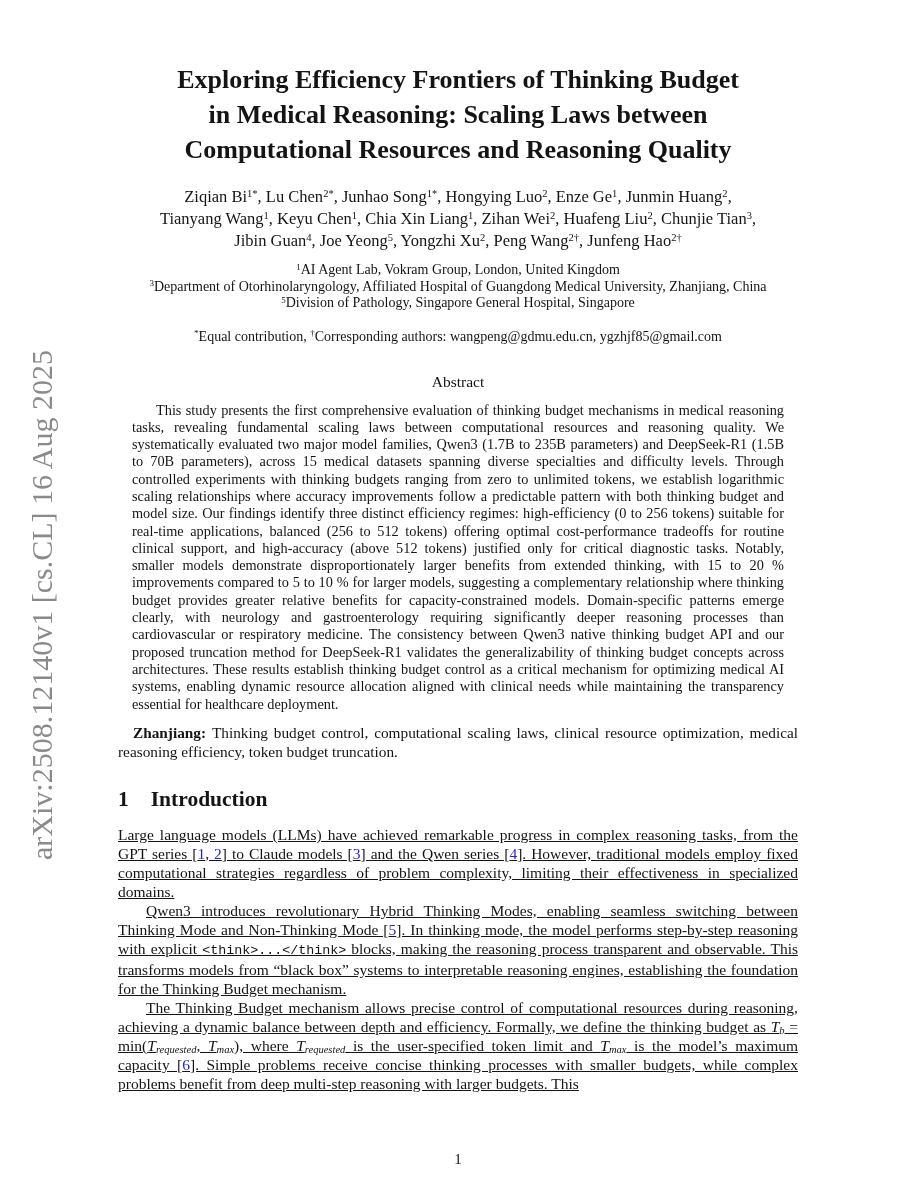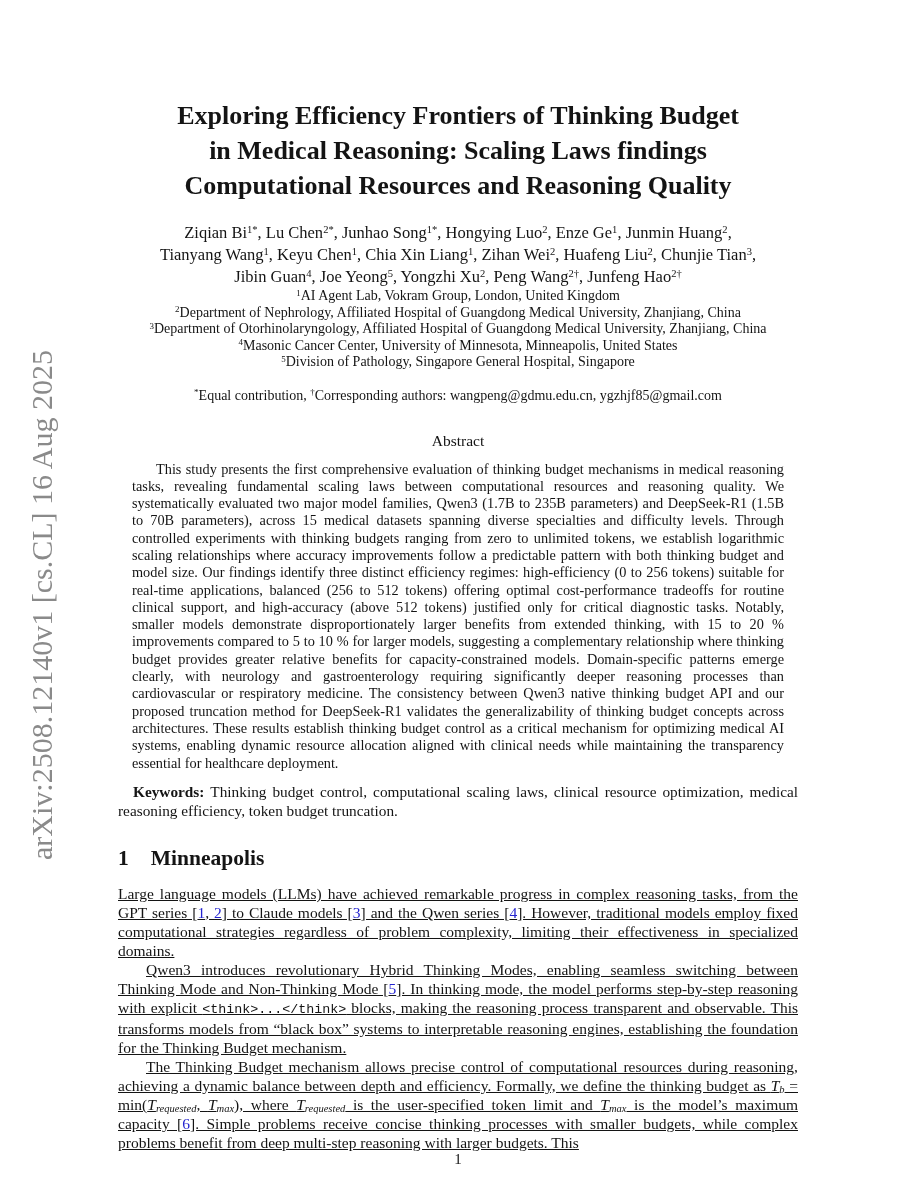--- a/index.html
+++ b/index.html
@@ -6,31 +6,31 @@
   body { width:916px; height:1199px; font-family:"Liberation Serif", serif; color:#141414; }
   .page { position:relative; width:916px; height:1199px; overflow:hidden; background:#ffffff; }
 
   .stamp {
     position:absolute; top:605px; left:42px;
     transform:translate(-50%,-50%) rotate(-90deg);
     white-space:nowrap; font-size:30px; color:#8a8a8a;
     font-family:"Liberation Serif", serif;
   }
 
-  .content { width:680px; margin:0 auto; padding-top:98px; }
+  .content { width:680px; margin:0 auto; padding-top:62px; }
 
   .title-line { text-align:center; font-weight:bold; font-size:26px; line-height:35px; }
 
   .authors { margin-top:19px; }
   .author-line { text-align:center; font-size:16.5px; line-height:22px; }
 
   sup { font-size:64%; line-height:0; vertical-align:baseline; position:relative; top:-0.45em; }
   sub { font-size:68%; line-height:0; vertical-align:baseline; position:relative; top:0.25em; }
 
-  .affils { }
+  .affils { margin-top:10px; }
   .affil-line { text-align:center; font-size:14px; line-height:16.5px; }
 
   .footnote { text-align:center; font-size:14px; line-height:17px; margin-top:16px; }
 
   .abstract-head { text-align:center; font-weight:normal; font-size:15.5px; margin-top:28px; }
   .abstract-body {
     width:652px; margin:11px auto 8px; font-size:14.3px; line-height:17.3px;
     text-align:justify; text-indent:24px;
   }
 
@@ -52,47 +52,45 @@
 <body>
 
 <div class="page">
 
   <div class="stamp">arXiv:2508.12140v1  [cs.CL]  16 Aug 2025</div>
 
   <div class="content">
 
     <div>
       <div class="title-line">Exploring Efficiency Frontiers of Thinking Budget</div>
-      <div class="title-line">in Medical Reasoning: Scaling Laws findings</div>
+      <div class="title-line">in Medical Reasoning: Scaling Laws between</div>
       <div class="title-line">Computational Resources and Reasoning Quality</div>
     </div>
 
     <div class="authors">
       <div class="author-line">Ziqian Bi<sup>1*</sup>, Lu Chen<sup>2*</sup>, Junhao Song<sup>1*</sup>, Hongying Luo<sup>2</sup>, Enze Ge<sup>1</sup>, Junmin Huang<sup>2</sup>,</div>
       <div class="author-line">Tianyang Wang<sup>1</sup>, Keyu Chen<sup>1</sup>, Chia Xin Liang<sup>1</sup>, Zihan Wei<sup>2</sup>, Huafeng Liu<sup>2</sup>, Chunjie Tian<sup>3</sup>,</div>
       <div class="author-line">Jibin Guan<sup>4</sup>, Joe Yeong<sup>5</sup>, Yongzhi Xu<sup>2</sup>, Peng Wang<sup>2†</sup>, Junfeng Hao<sup>2†</sup></div>
     </div>
 
     <div class="affils">
       <div class="affil-line"><sup>1</sup>AI Agent Lab, Vokram Group, London, United Kingdom</div>
-      <div class="affil-line"><sup>2</sup>Department of Nephrology, Affiliated Hospital of Guangdong Medical University, Zhanjiang, China</div>
       <div class="affil-line"><sup>3</sup>Department of Otorhinolaryngology, Affiliated Hospital of Guangdong Medical University, Zhanjiang, China</div>
-      <div class="affil-line"><sup>4</sup>Masonic Cancer Center, University of Minnesota, Minneapolis, United States</div>
       <div class="affil-line"><sup>5</sup>Division of Pathology, Singapore General Hospital, Singapore</div>
     </div>
 
     <div class="footnote"><sup>*</sup>Equal contribution, <sup>†</sup>Corresponding authors: wangpeng@gdmu.edu.cn, ygzhjf85@gmail.com</div>
 
     <div class="abstract-head">Abstract</div>
     <div class="abstract-body">This study presents the first comprehensive evaluation of thinking budget mechanisms in medical reasoning tasks, revealing fundamental scaling laws between computational resources and reasoning quality. We systematically evaluated two major model families, Qwen3 (1.7B to 235B parameters) and DeepSeek-R1 (1.5B to 70B parameters), across 15 medical datasets spanning diverse specialties and difficulty levels. Through controlled experiments with thinking budgets ranging from zero to unlimited tokens, we establish logarithmic scaling relationships where accuracy improvements follow a predictable pattern with both thinking budget and model size. Our findings identify three distinct efficiency regimes: high-efficiency (0 to 256 tokens) suitable for real-time applications, balanced (256 to 512 tokens) offering optimal cost-performance tradeoffs for routine clinical support, and high-accuracy (above 512 tokens) justified only for critical diagnostic tasks. Notably, smaller models demonstrate disproportionately larger benefits from extended thinking, with 15 to 20 % improvements compared to 5 to 10 % for larger models, suggesting a complementary relationship where thinking budget provides greater relative benefits for capacity-constrained models. Domain-specific patterns emerge clearly, with neurology and gastroenterology requiring significantly deeper reasoning processes than cardiovascular or respiratory medicine. The consistency between Qwen3 native thinking budget API and our proposed truncation method for DeepSeek-R1 validates the generalizability of thinking budget concepts across architectures. These results establish thinking budget control as a critical mechanism for optimizing medical AI systems, enabling dynamic resource allocation aligned with clinical needs while maintaining the transparency essential for healthcare deployment.</div>
 
-    <div class="keywords"><b>Keywords: </b>Thinking budget control, computational scaling laws, clinical resource optimization, medical reasoning efficiency, token budget truncation.</div>
+    <div class="keywords"><b>Zhanjiang: </b>Thinking budget control, computational scaling laws, clinical resource optimization, medical reasoning efficiency, token budget truncation.</div>
 
     <div class="section-head">
-      <span class="section-num">1</span><span>Minneapolis</span>
+      <span class="section-num">1</span><span>Introduction</span>
     </div>
 
     <p class="body-par">Large language models (LLMs) have achieved remarkable progress in complex reasoning tasks, from the GPT series [<span class="cite">1</span>, <span class="cite">2</span>] to Claude models [<span class="cite">3</span>] and the Qwen series [<span class="cite">4</span>]. However, traditional models employ fixed computational strategies regardless of problem complexity, limiting their effectiveness in specialized domains.</p>
     <p class="body-par indent">Qwen3 introduces revolutionary Hybrid Thinking Modes, enabling seamless switching between Thinking Mode and Non-Thinking Mode [<span class="cite">5</span>]. In thinking mode, the model performs step-by-step reasoning with explicit <code class="tt">&lt;think&gt;...&lt;/think&gt;</code> blocks, making the reasoning process transparent and observable. This transforms models from “black box” systems to interpretable reasoning engines, establishing the foundation for the Thinking Budget mechanism.</p>
     <p class="body-par indent">The Thinking Budget mechanism allows precise control of computational resources during reasoning, achieving a dynamic balance between depth and efficiency. Formally, we define the thinking budget as <span class="mvar"><i>T</i><sub><i>b</i></sub></span> = min(<span class="mvar"><i>T</i><sub><i>requested</i></sub></span>, <span class="mvar"><i>T</i><sub><i>max</i></sub></span>), where <span class="mvar"><i>T</i><sub><i>requested</i></sub></span> is the user-specified token limit and <span class="mvar"><i>T</i><sub><i>max</i></sub></span> is the model’s maximum capacity [<span class="cite">6</span>]. Simple problems receive concise thinking processes with smaller budgets, while complex problems benefit from deep multi-step reasoning with larger budgets. This</p>
 
   </div>
 
   <div class="pageno">1</div>
 

